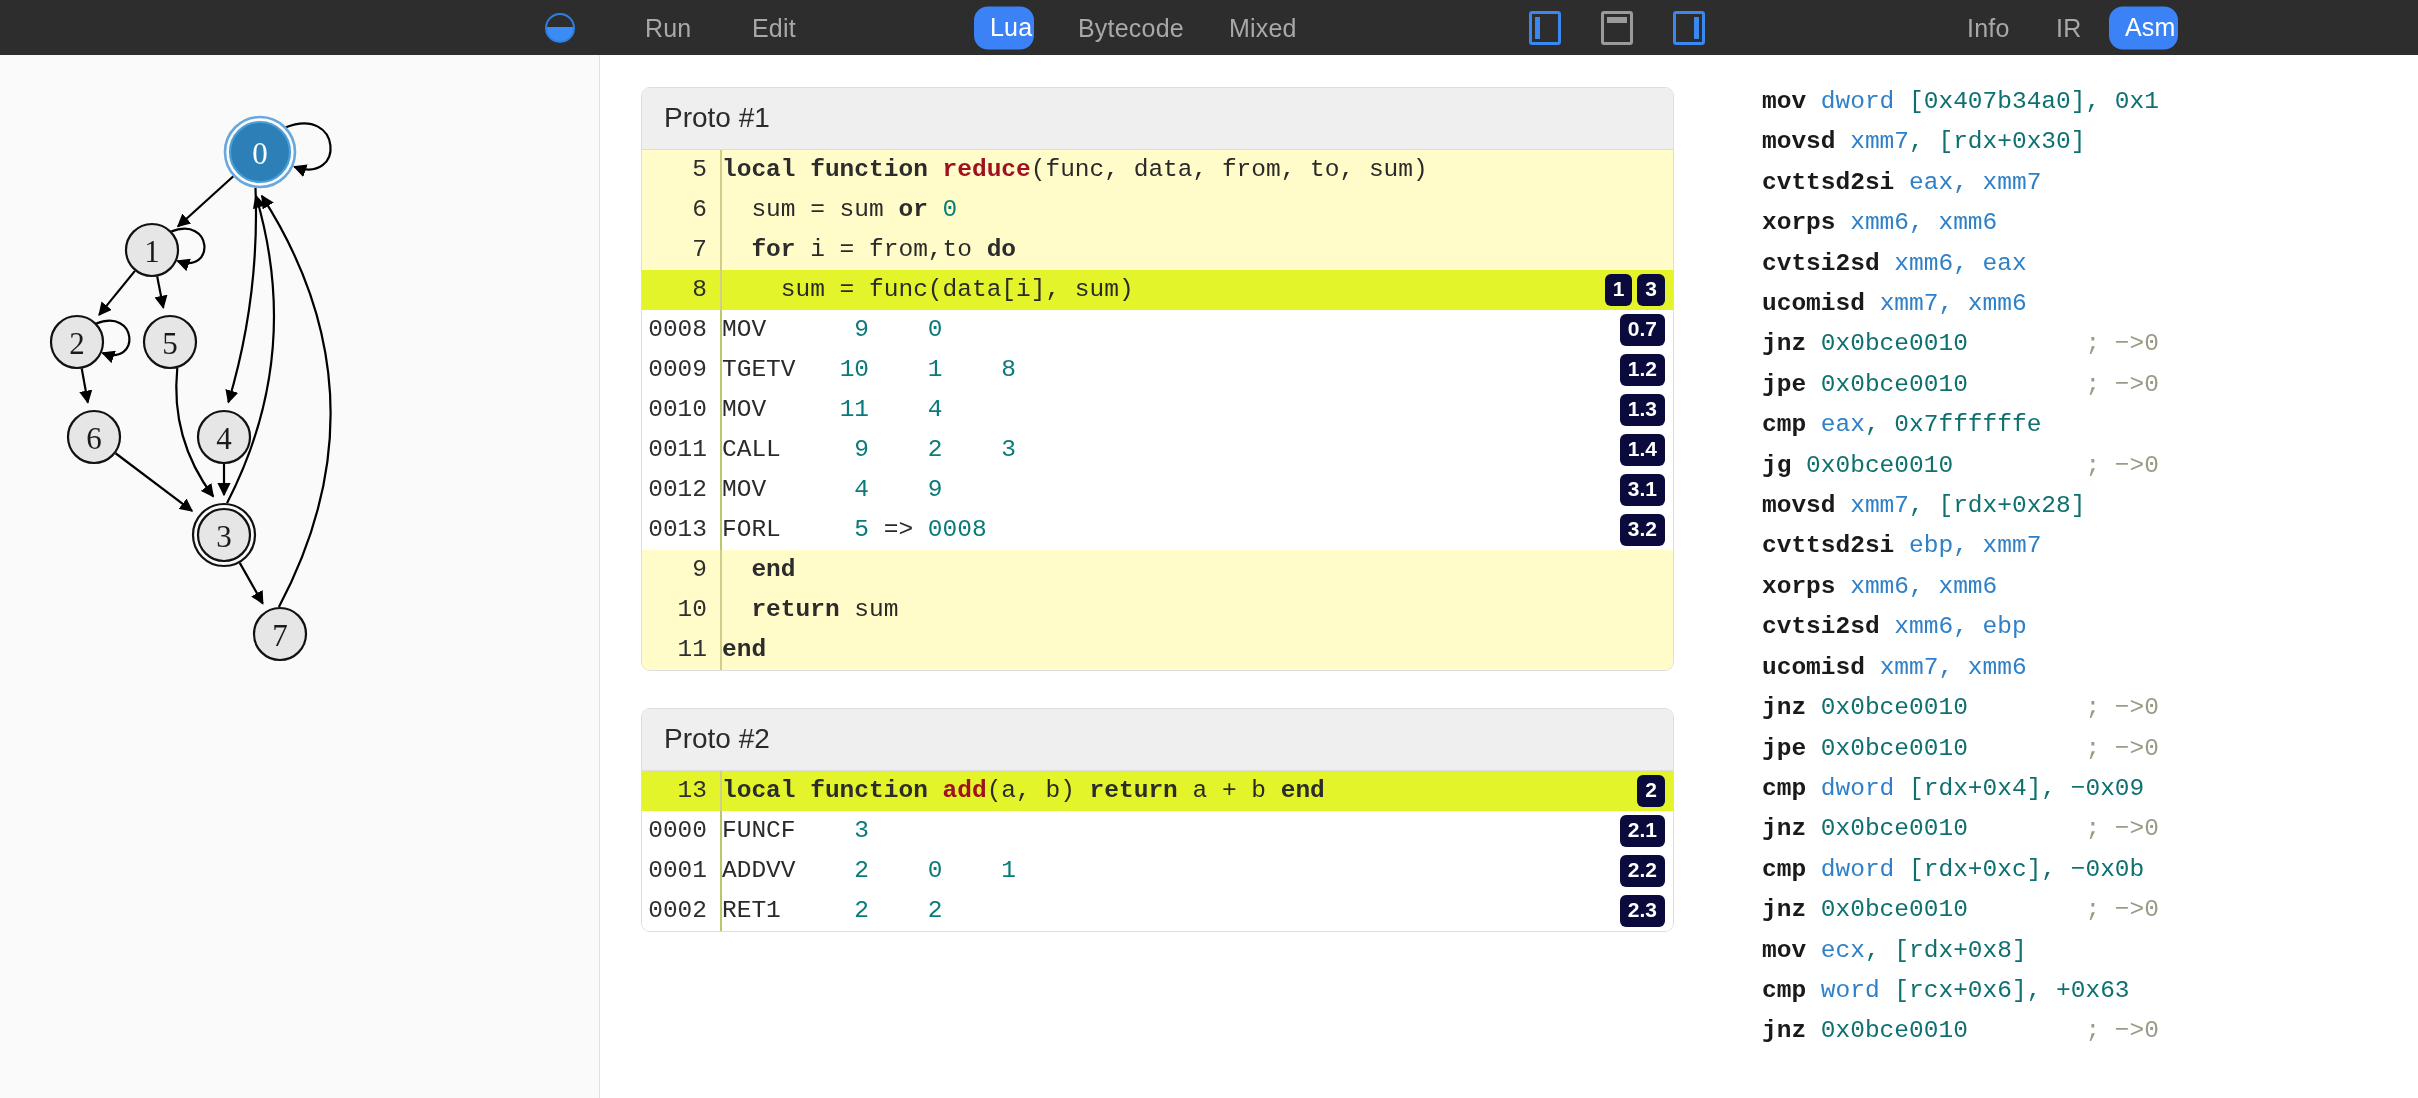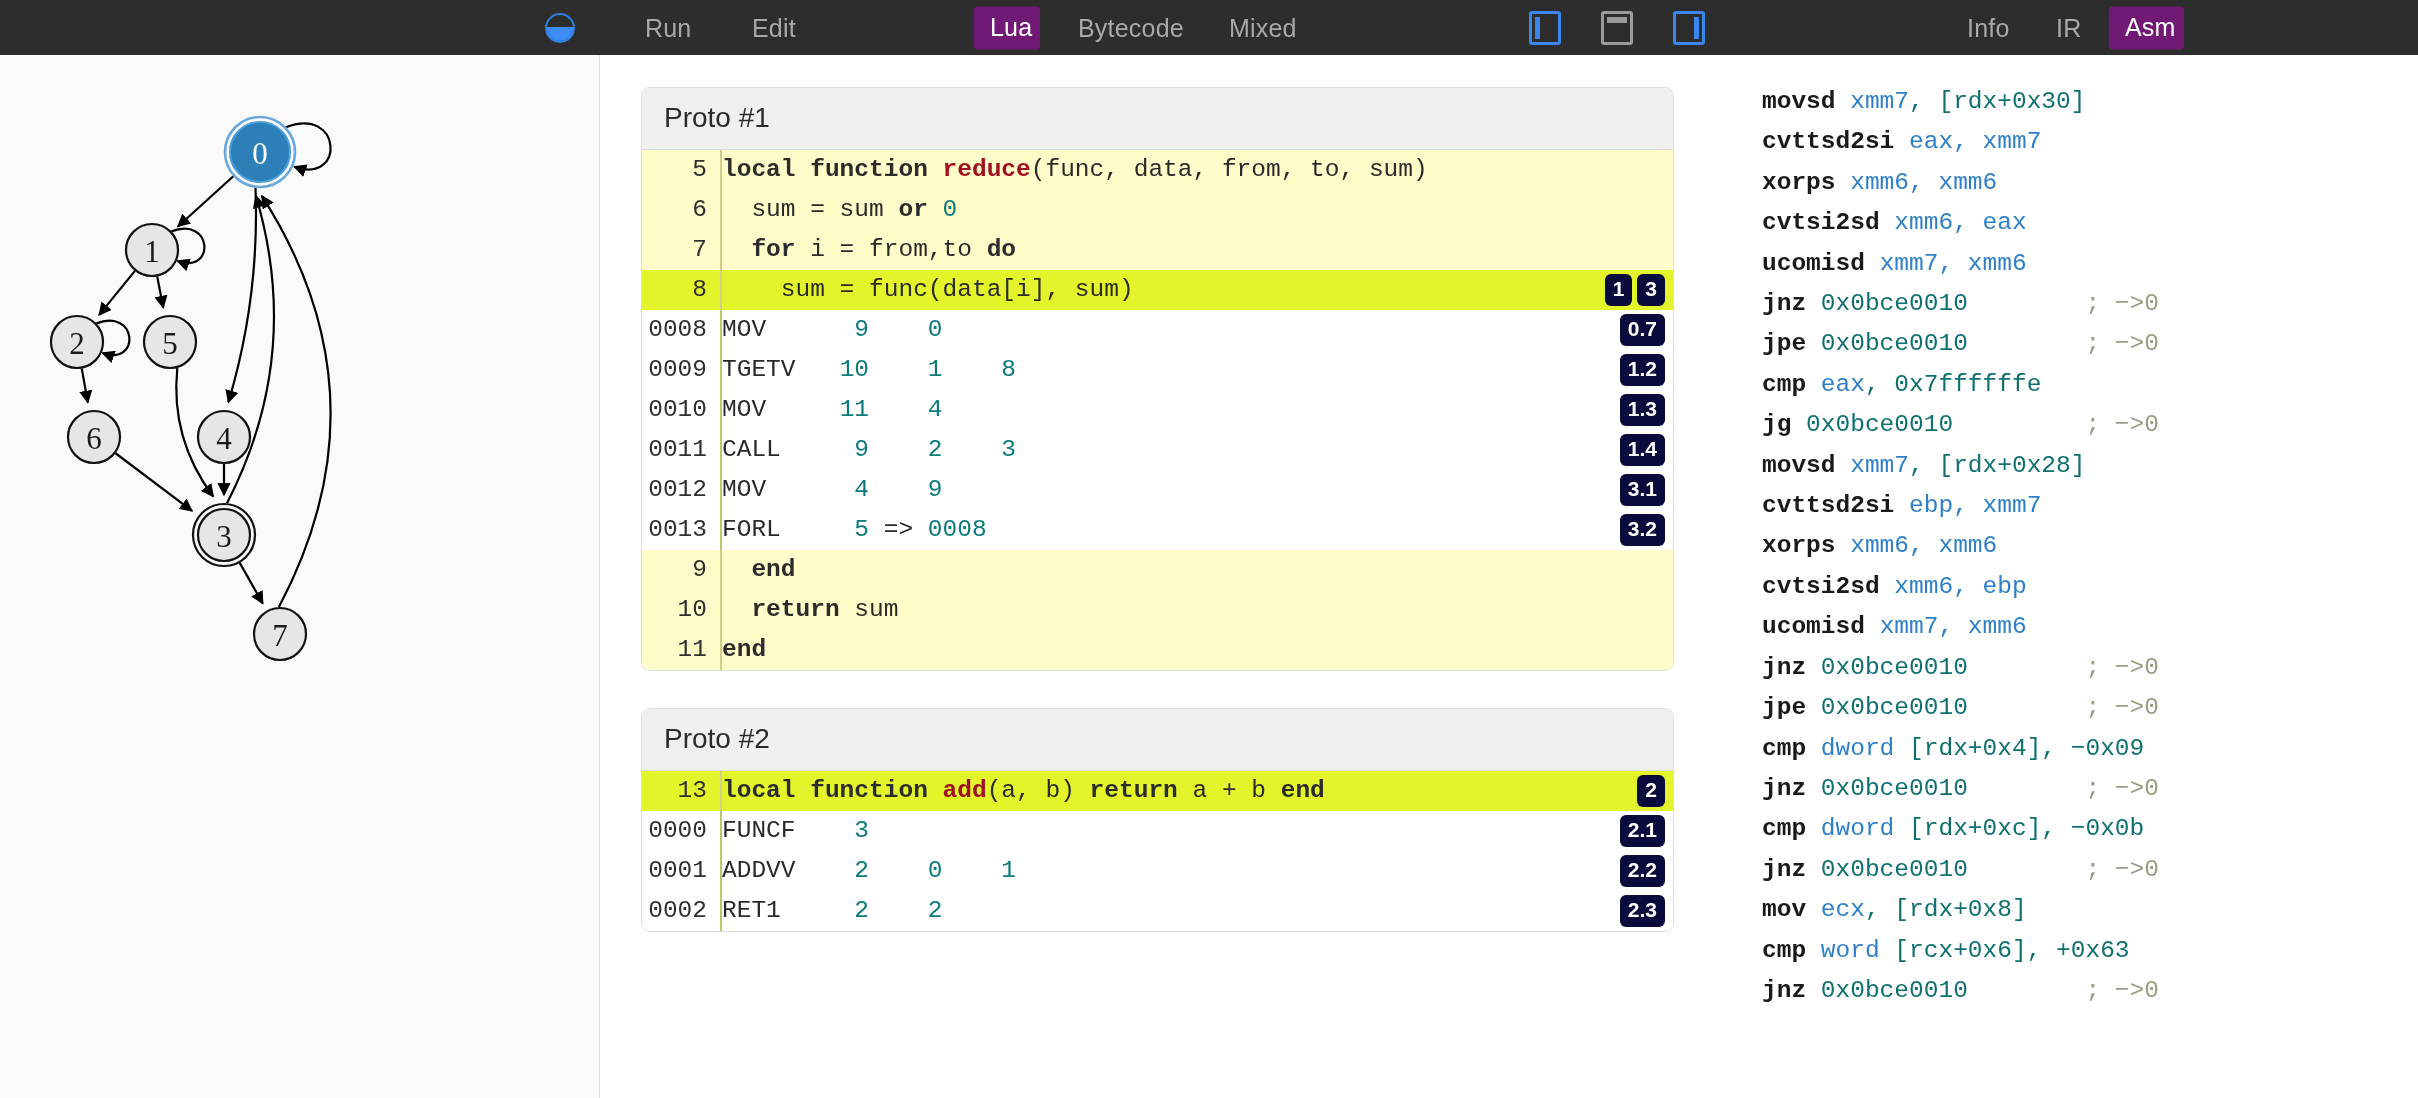--- a/index.html
+++ b/index.html
@@ -24,22 +24,22 @@
     border-radius: 50%;
     background: linear-gradient(to bottom, #2d2d2d 0%, #2d2d2d 48%, #3b8cf5 48%, #3b8cf5 100%);
     border: 2.5px solid #2f7fe0;
   }
   .tb-item {
     position: absolute; top: 50%; transform: translateY(-50%);
     color: #a8a8a8; font-size: 25px; letter-spacing: 0.2px;
     white-space: nowrap; cursor: default;
   }
   .tb-item.pill {
-    color: #ffffff; background: #701a75;
-    padding: 6px 8px 8px 16px; border-radius: 4px;
+    color: #ffffff; background: #3b82f6;
+    padding: 6px 2px 8px 16px; border-radius: 14px;
     transform: translateY(-50%);
   }
   .tb-icon {
     position: absolute; top: 50%; transform: translateY(-50%);
     width: 32px; height: 34px;
     border: 3px solid #9a9a9a; border-radius: 3px;
     background: #2d2d2d;
   }
   .tb-icon.on { border-color: #3b87f0; }
   .tb-icon .bar-left {
@@ -277,20 +277,21 @@
           <div class="row bc"><div class="gutter">0000</div><div class="content"><span class="mn">FUNCF</span><span class="op">    </span><span class="num">3</span></div><div class="badges"><div class="badge">2.1</div></div></div>
           <div class="row bc"><div class="gutter">0001</div><div class="content"><span class="mn">ADDVV</span><span class="op">    </span><span class="num">2</span><span class="op">    </span><span class="num">0</span><span class="op">    </span><span class="num">1</span></div><div class="badges"><div class="badge">2.2</div></div></div>
           <div class="row bc"><div class="gutter">0002</div><div class="content"><span class="mn">RET1</span><span class="op">     </span><span class="num">2</span><span class="op">    </span><span class="num">2</span></div><div class="badges"><div class="badge">2.3</div></div></div>
         </div>
       </div>
     </div>
 </div>
 
 <div id="asm-panel">
   <div id="asm-host">
+      <div class="asm-row"><span class="asm-op">mov </span><span class="asm-reg">dword </span><span class="asm-lit">[0x407b34a0], 0x1</span></div>
       <div class="asm-row"><span class="asm-op">movsd </span><span class="asm-reg">xmm7</span><span class="asm-lit">, [rdx+0x30]</span></div>
       <div class="asm-row"><span class="asm-op">cvttsd2si </span><span class="asm-reg">eax, xmm7</span></div>
       <div class="asm-row"><span class="asm-op">xorps </span><span class="asm-reg">xmm6, xmm6</span></div>
       <div class="asm-row"><span class="asm-op">cvtsi2sd </span><span class="asm-reg">xmm6, eax</span></div>
       <div class="asm-row"><span class="asm-op">ucomisd </span><span class="asm-reg">xmm7, xmm6</span></div>
       <div class="asm-row"><span class="asm-op">jnz </span><span class="asm-lit">0x0bce0010</span><span class="asm-cmt">        ; −&gt;0</span></div>
       <div class="asm-row"><span class="asm-op">jpe </span><span class="asm-lit">0x0bce0010</span><span class="asm-cmt">        ; −&gt;0</span></div>
       <div class="asm-row"><span class="asm-op">cmp </span><span class="asm-reg">eax</span><span class="asm-lit">, 0x7ffffffe</span></div>
       <div class="asm-row"><span class="asm-op">jg </span><span class="asm-lit">0x0bce0010</span><span class="asm-cmt">         ; −&gt;0</span></div>
       <div class="asm-row"><span class="asm-op">movsd </span><span class="asm-reg">xmm7</span><span class="asm-lit">, [rdx+0x28]</span></div>

